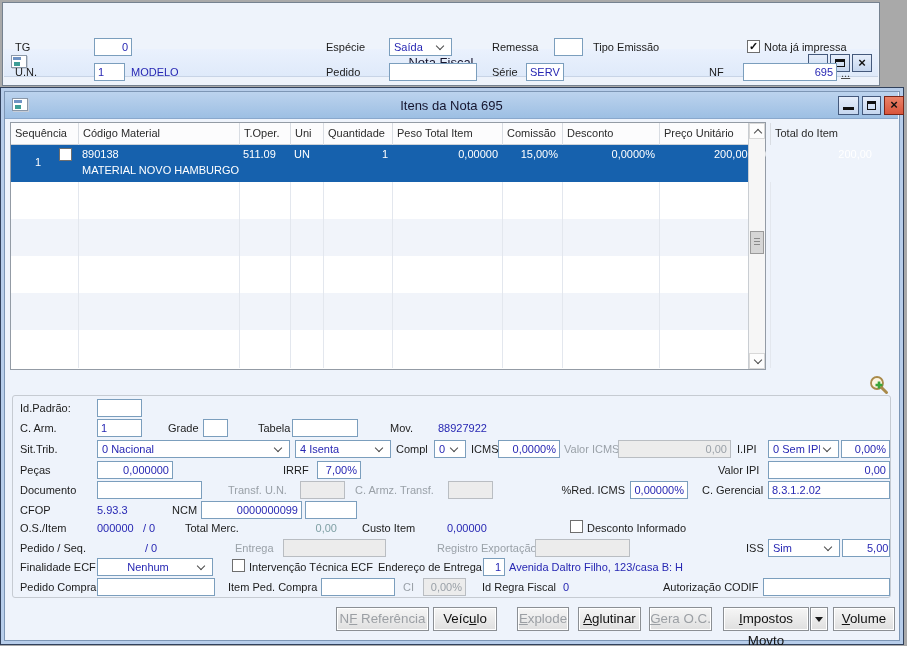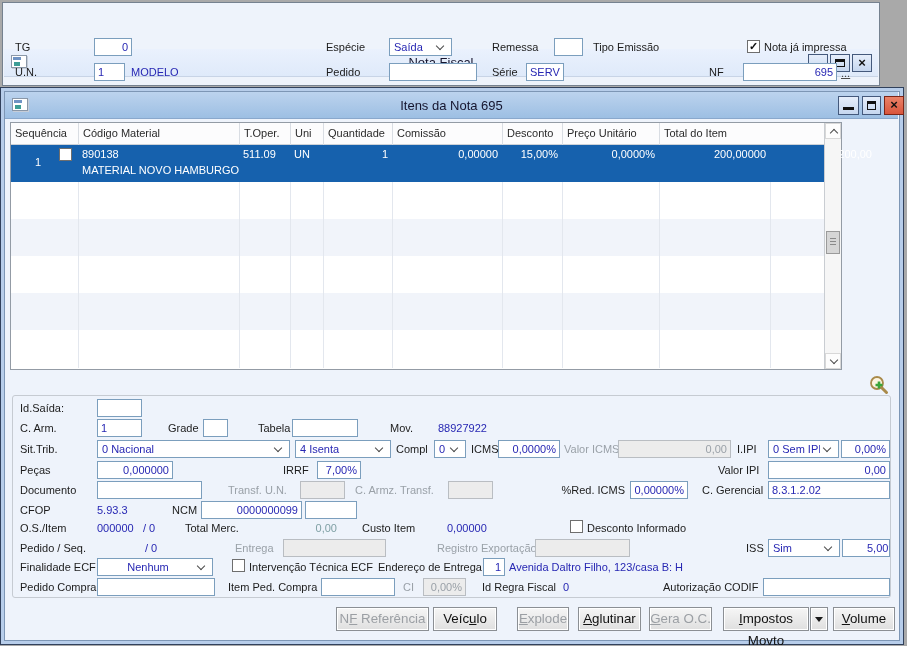--- a/index.html
+++ b/index.html
@@ -102,27 +102,28 @@
       <span class="title">Itens da Nota 695</span>
       <span class="capbtn" style="left:833px; top:4px; width:21px; height:19px;">
             <span class="bar"></span>
           </span>
       <span class="capbtn" style="left:857px; top:4px; width:19px; height:19px;">
             <span class="box"></span>
           </span>
       <span class="capbtn red" style="left:879px; top:4px; width:20px; height:19px;"><span class="x">×</span></span>
     </div>
 
-    <div class="grid" style="left:5px; top:30px; width:832px; height:248px;">
+    <div class="grid" style="left:5px; top:30px; width:756px; height:248px;">
       <div class="ghead gcols">
         <div class="hc">Sequência</div>
         <div class="hc">Código Material</div>
         <div class="hc">T.Oper.</div>
         <div class="hc">Uni</div>
         <div class="hc">Quantidade</div>
+        <div class="hc">Peso Total Item</div>
         <div class="hc">Comissão</div>
         <div class="hc">Desconto</div>
         <div class="hc">Preço Unitário</div>
         <div class="hc">Total do Item</div>
       </div>
 
       <div class="grow-sel gcols">
         <div class="c">
           <span class="abs" style="left:24px; top:11px;">1</span>
           <span class="cb" style="left:48px; top:3px;"></span>
@@ -173,21 +174,21 @@
     <span class="abs" style="left:863px; top:282px;">
       <svg width="22" height="22" viewBox="0 0 22 22">
         <circle cx="9" cy="9" r="6" fill="#fcf4e0" stroke="#a98a4a" stroke-width="1.8"></circle>
         <line x1="13.5" y1="13.5" x2="18.5" y2="18.5" stroke="#a98a4a" stroke-width="3" stroke-linecap="round"></line>
         <path d="M11 7.5v7 M7.5 11h7" stroke="#3aa53a" stroke-width="2.6"></path>
       </svg>
     </span>
 
     <div class="grpbox" style="left:7px; top:303px; width:879px; height:203px;"></div>
 
-    <span class="lbl" style="left:15px; top:310px;">Id.Saída:</span>
+    <span class="lbl" style="left:15px; top:310px;">Id.Padrão:</span>
     <div class="tb" style="left:92px; top:307px; width:45px;"></div>
 
     <span class="lbl" style="left:15px; top:330px;">C. Arm.</span>
     <div class="tb" style="left:92px; top:327px; width:45px;">1</div>
     <span class="lbl" style="left:163px; top:330px;">Grade</span>
     <div class="tb" style="left:198px; top:327px; width:25px;"></div>
     <span class="lbl" style="left:253px; top:330px;">Tabela</span>
     <div class="tb" style="left:287px; top:327px; width:66px;"></div>
     <span class="lbl" style="left:385px; top:330px;">Mov.</span>
     <span class="nval" style="left:433px; top:330px;">88927922</span>

